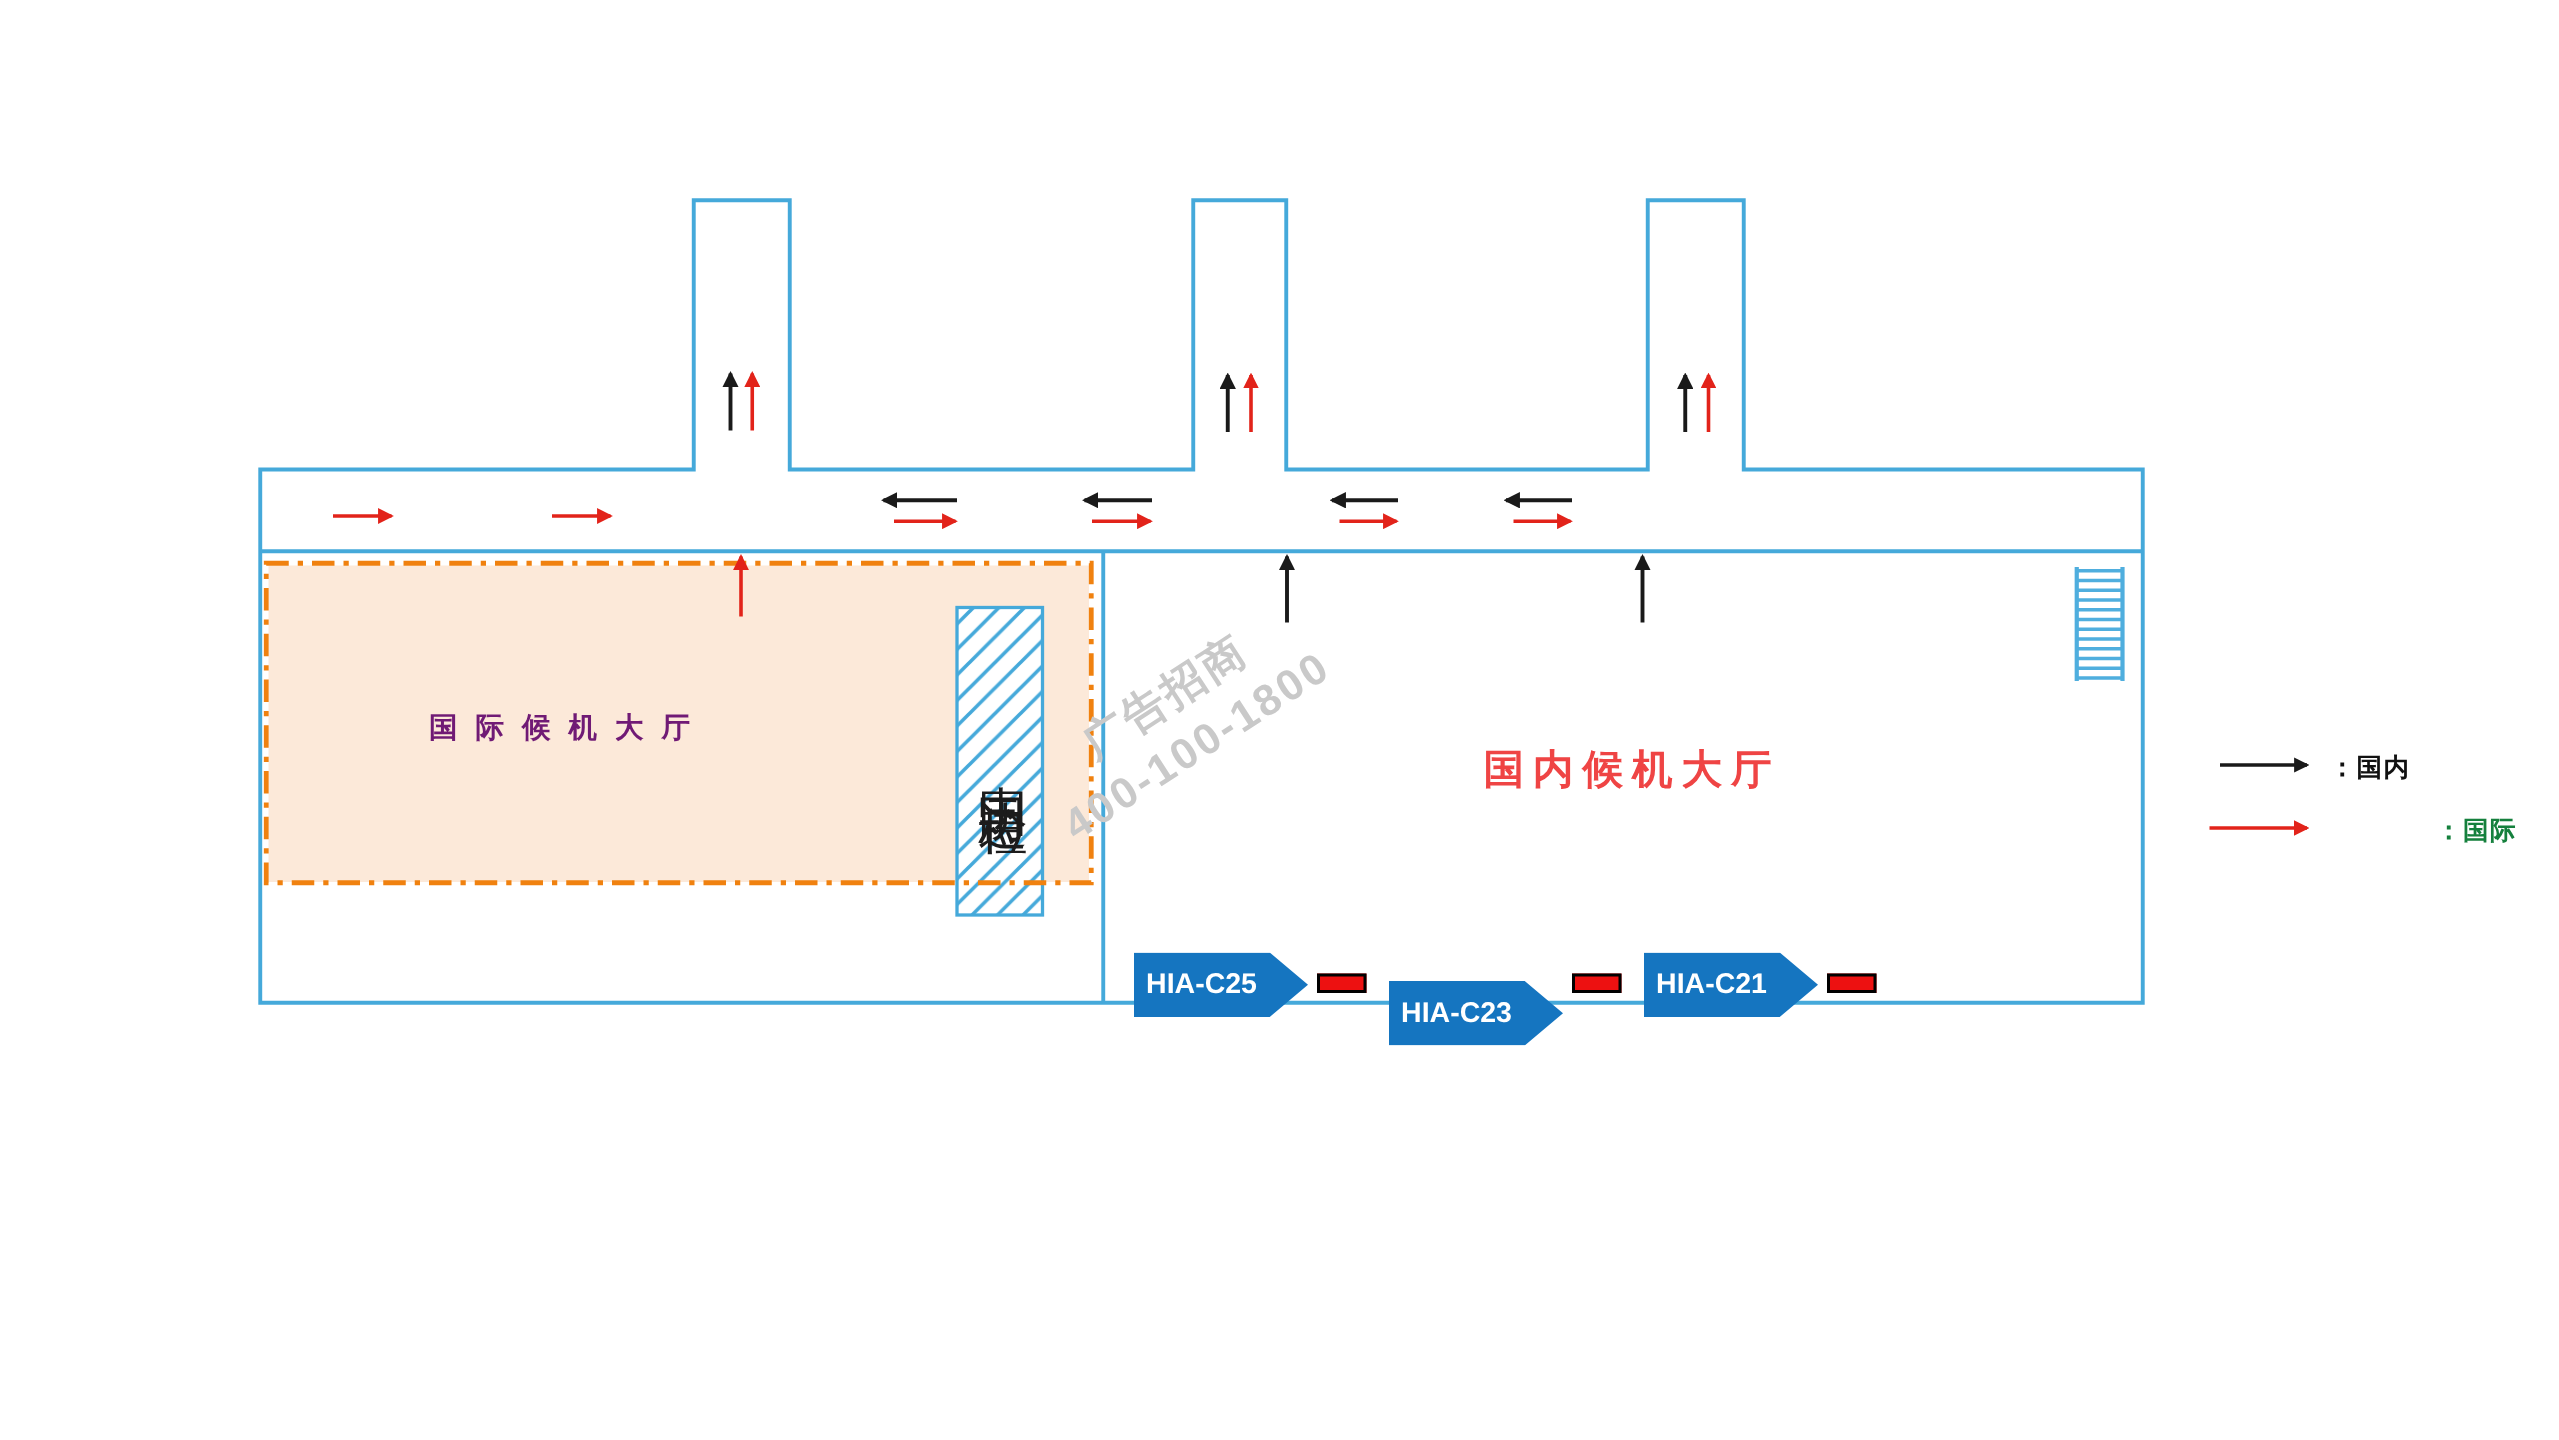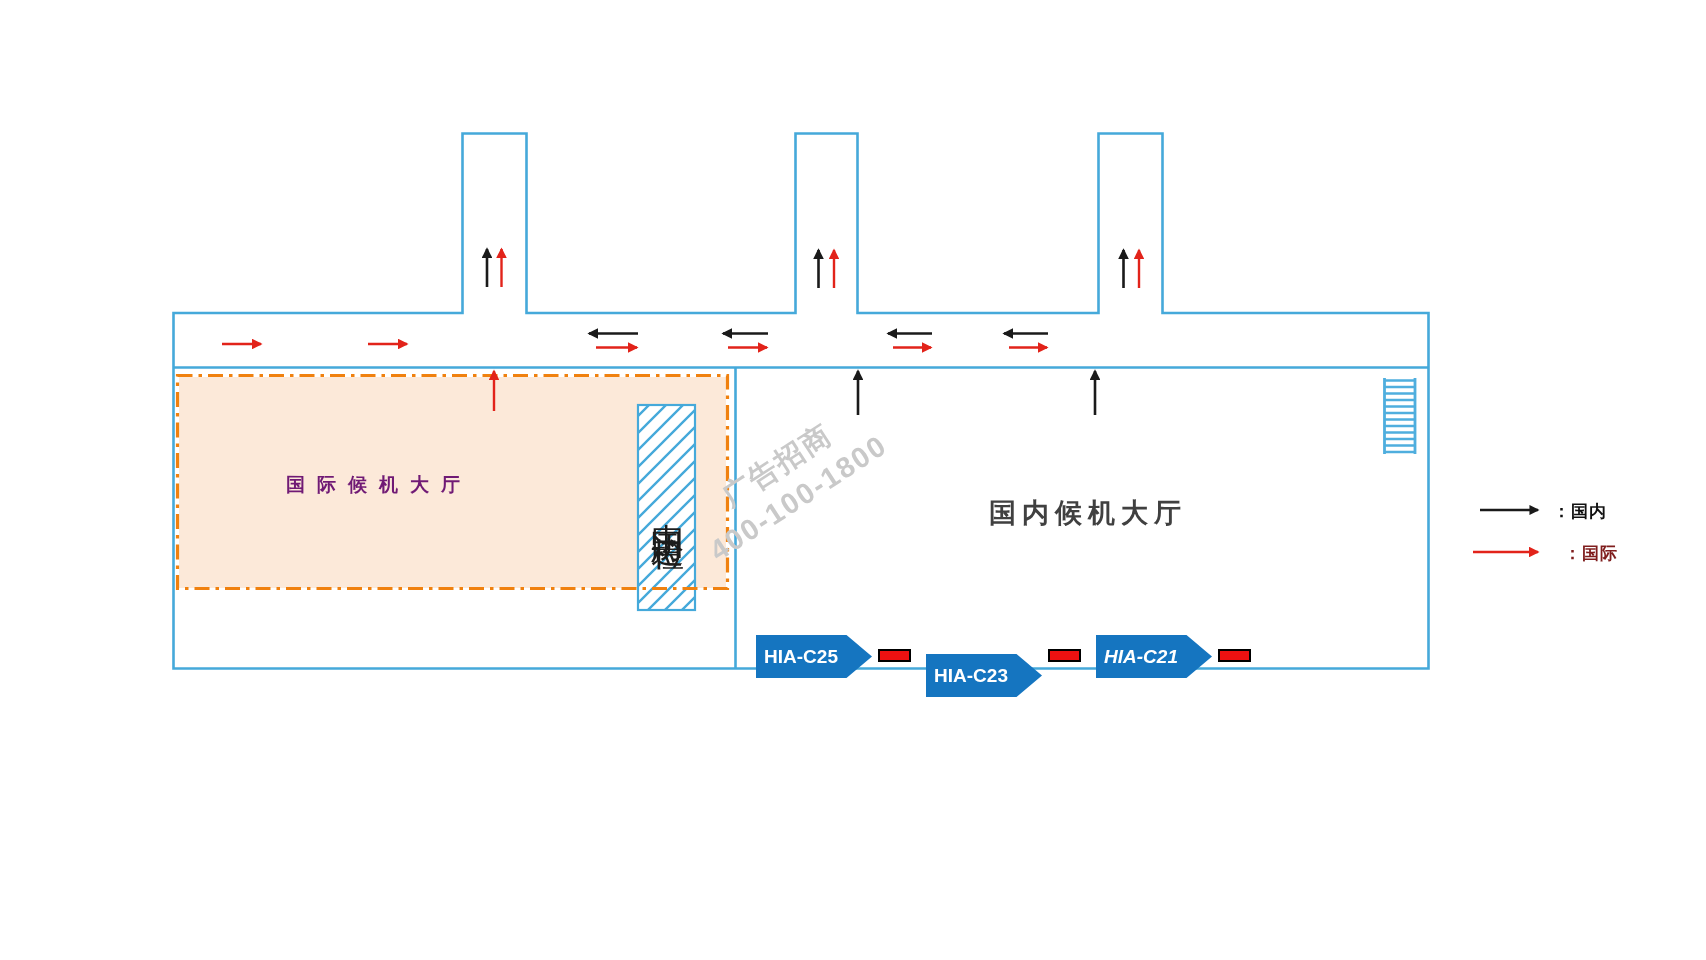--- a/index.html
+++ b/index.html
@@ -9,50 +9,50 @@
   }
   .stage{position:absolute;left:0;top:0;width:1706px;height:960px;}
   .stage svg{position:absolute;left:0;top:0;}
   .lbl{position:absolute;white-space:nowrap;}
   .lbl-intl{
     left:379px;top:485px;transform:translate(-50%,-50%);
     font-size:19px;font-weight:bold;letter-spacing:12px;color:#701a75;
   }
   .lbl-dom{
     left:1088px;top:513px;transform:translate(-50%,-50%);
-    font-size:27px;font-weight:bold;letter-spacing:6px;color:#404040;
+    font-size:27px;font-weight:bold;letter-spacing:6px;color:#ef4444;
   }
   .lbl-bj{
     left:667px;top:507px;transform:translate(-50%,-50%);
     writing-mode:vertical-rl;text-orientation:upright;
     font-size:33px;letter-spacing:5px;color:#1c1c1c;
     font-family:"Liberation Serif", serif;
   }
   .watermark{
     position:absolute;left:788px;top:482px;
     transform:translate(-50%,-50%) rotate(-33deg);
     color:#c9c9c9;font-size:29px;font-weight:bold;text-align:center;
     line-height:1.35;letter-spacing:2px;white-space:nowrap;
   }
   .gate{
     position:absolute;top:635px;width:116px;height:43px;background:#1575c0;
     color:#ffffff;font-weight:bold;font-size:19px;
     display:flex;align-items:center;justify-content:center;
     padding-right:26px;box-sizing:border-box;
     clip-path:polygon(0 0,78% 0,100% 50%,78% 100%,0 100%);
   }
-  #gate-1{left:756px;} #gate-2{left:926px;margin-top:19px;} #gate-3{left:1096px;font-style:italic;}
+  #gate-1{left:756px;} #gate-2{left:926px;margin-top:19px;} #gate-3{left:1096px;}
   .gate-tag{
     position:absolute;top:649px;width:29px;height:9px;
     background:#ed1111;border:2.5px solid #000000;
   }
   #tag-1{left:878px;} #tag-2{left:1048px;} #tag-3{left:1218px;}
   .legend-label{position:absolute;font-size:17px;font-weight:bold;letter-spacing:1px;font-family:Liberation Serif, serif;}
   #legend-domestic{left:1553px;top:500px;color:#111111;}
-  #legend-international{left:1564px;top:542px;color:#7f1d1d;}
+  #legend-international{left:1624px;top:542px;color:#15803d;}
 </style>
 </head>
 <body>
 
 <div class="stage">
 
   <svg width="1706" height="960" viewBox="0 0 1706 960">
     <defs>
       <marker id="mb" viewBox="0 0 10 10" refX="8.5" refY="5" markerWidth="4.2" markerHeight="4.2" orient="auto-start-reverse">
         <path d="M0,0 L10,5 L0,10 Z" fill="#1a1a1a"></path>

